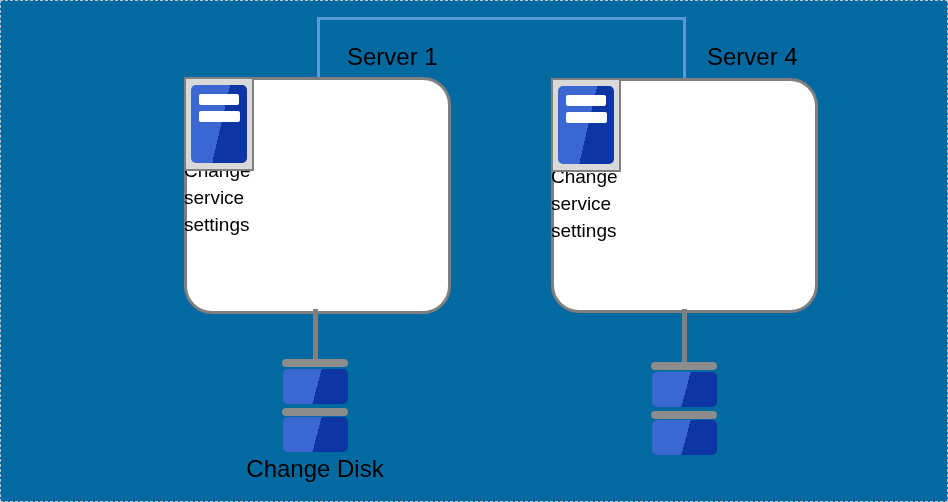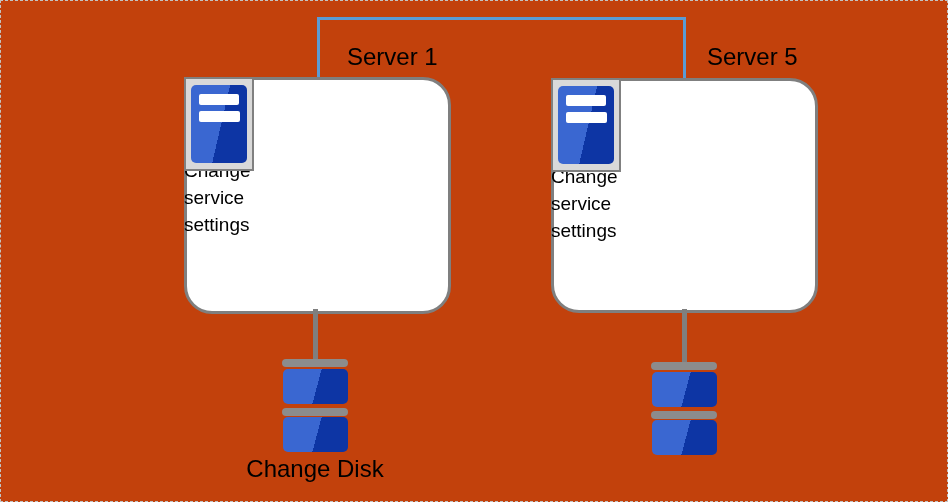--- a/index.html
+++ b/index.html
@@ -1,20 +1,20 @@
 <!DOCTYPE html>
 <html style="--connector: #5b9bd5; --box-border: #7f7f7f; --icon-border: #808080; --icon-bg: #d9d9d9; --blue-light: #3a67d1; --blue-dark: #0d35a4; --cap-gray: #8c8c8c; --stem-gray: #7f7f7f; --text: #000000;"><head>
 <meta charset="utf-8">
 <style>
   html,body{margin:0;padding:0;background:#fff;}
   .canvas{
     position:relative;
     width:948px;height:502px;
     box-sizing:border-box;
-    background:#c2410c;
+    background:#0369a1;
     border:1px dashed #c3c3c3;
     font-family:"Liberation Sans",sans-serif;
     color:#000;
     overflow:hidden;
   }
   
   .connector{
     position:absolute;left:316px;top:16px;width:369px;height:62px;
     box-sizing:border-box;
     border-top:3px solid var(--connector);
@@ -95,21 +95,21 @@
   }
 </style>
 </head>
 <body>
 
 <div class="canvas">
 
   <div class="connector"></div>
 
   <div class="node-label label-s1">Server 1</div>
-  <div class="node-label label-s2">Server 5</div>
+  <div class="node-label label-s2">Server 4</div>
 
   <div class="group-box box1"></div>
   <div class="box-text text1">Change
 service
 settings</div>
   <div class="server-icon icon1">
     <div class="tower">
       <div class="slot s1"></div>
       <div class="slot s2"></div>
     </div>

